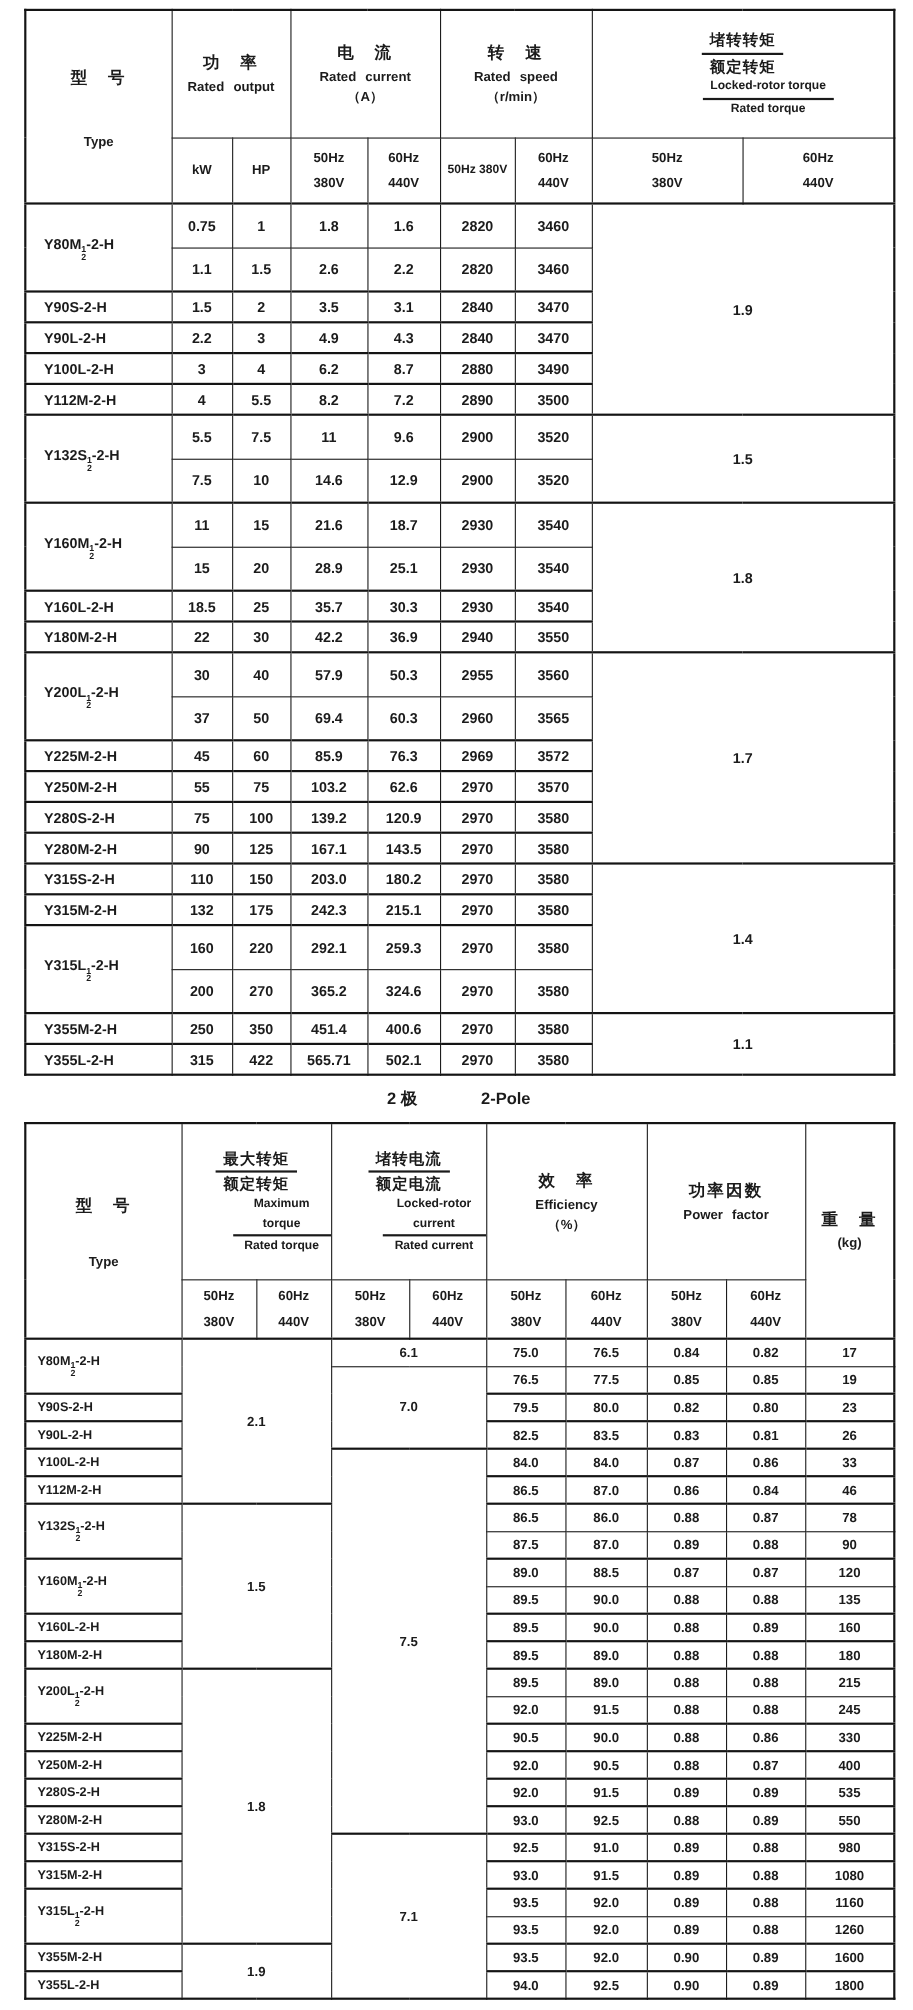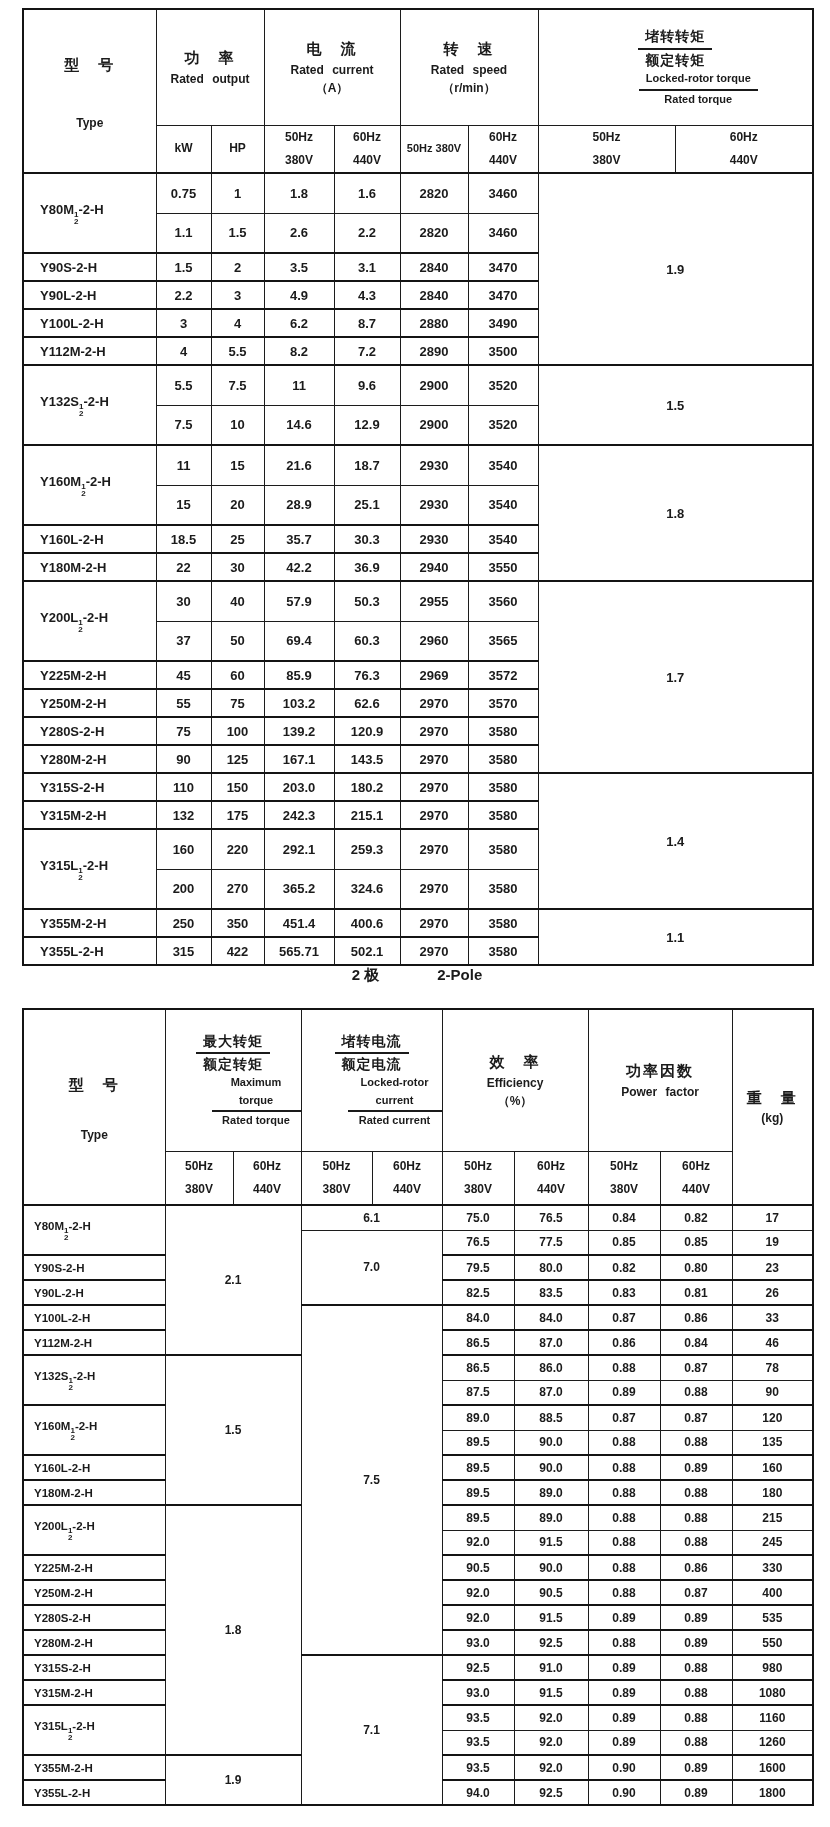--- a/index.html
+++ b/index.html
@@ -40,21 +40,21 @@
     padding: 0 7px 1px 7px;
   }
   .type-th .cn { margin-top: 4px; }
   .type-th .type-gap { height: 38px; }
   #t2 .type-th .type-gap { height: 30px; }
   .sub2 div { font-size: 12px; line-height: 1.9; }
   .sub1 div { font-size: 11px; line-height: 1.2; }
 
   
   #t1 thead tr.h1 { height: 116px; }
-  #t1 thead tr.h2 { height: 48px; margin-left: 16px; }
+  #t1 thead tr.h2 { height: 60px; margin-left: 16px; }
   #t1 tbody tr    { height: 28px; }
   #t1 tbody tr.tall { height: 40px; }
   #t2 thead tr.h1 { height: 142px; }
   #t2 thead tr.h2 { height: 54px; }
   #t2 tbody tr    { height: 25px; }
 
   
   td.val   { font-size: 13px; }
   td.model { text-align: left; padding-left: 16px; font-size: 13px; white-space: nowrap; }
   #t2 td.val   { font-size: 12px; }
@@ -68,21 +68,21 @@
     line-height: 7px;
     vertical-align: -3px;
     font-weight: bold;
   }
 
   
   .pole-label {
     height: 42px;
     width: 790px;
     display: flex;
-    align-items: flex-start;
+    align-items: center;
     justify-content: center;
     gap: 58px;
     font-size: 15px;
     font-weight: bold;
   }
 </style>
 </head>
 <body>
 
 <div class="sheet">

